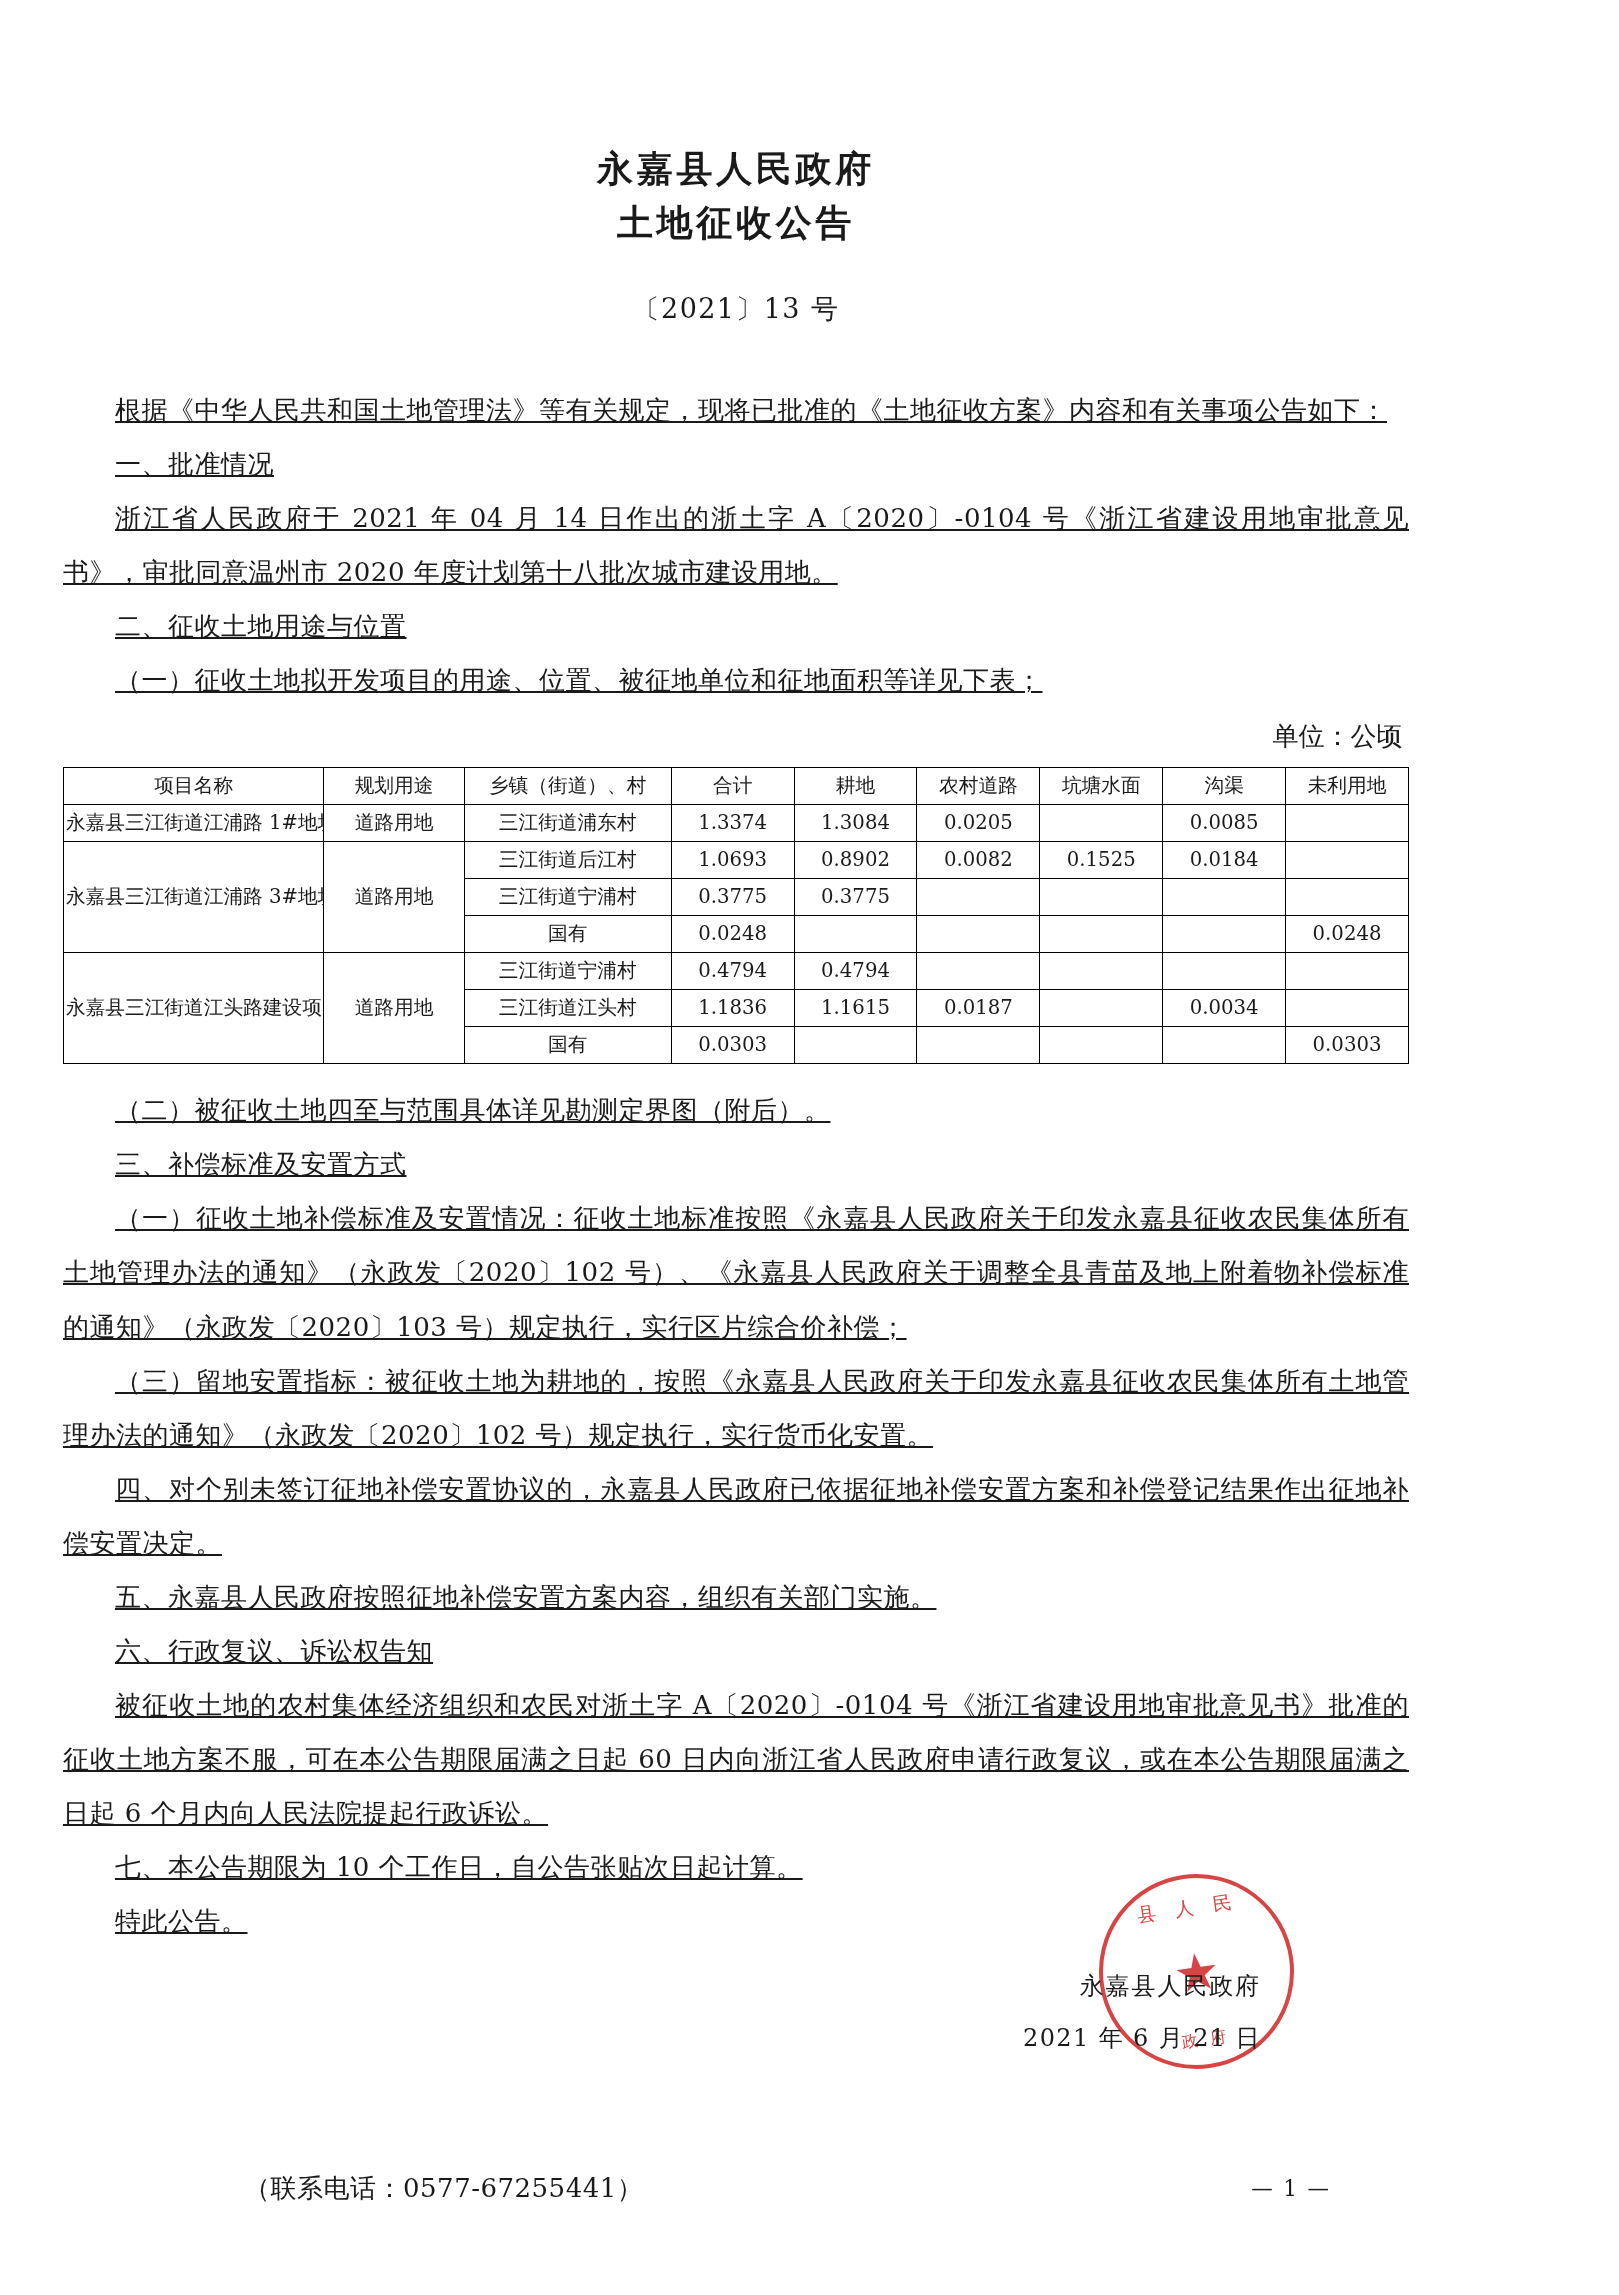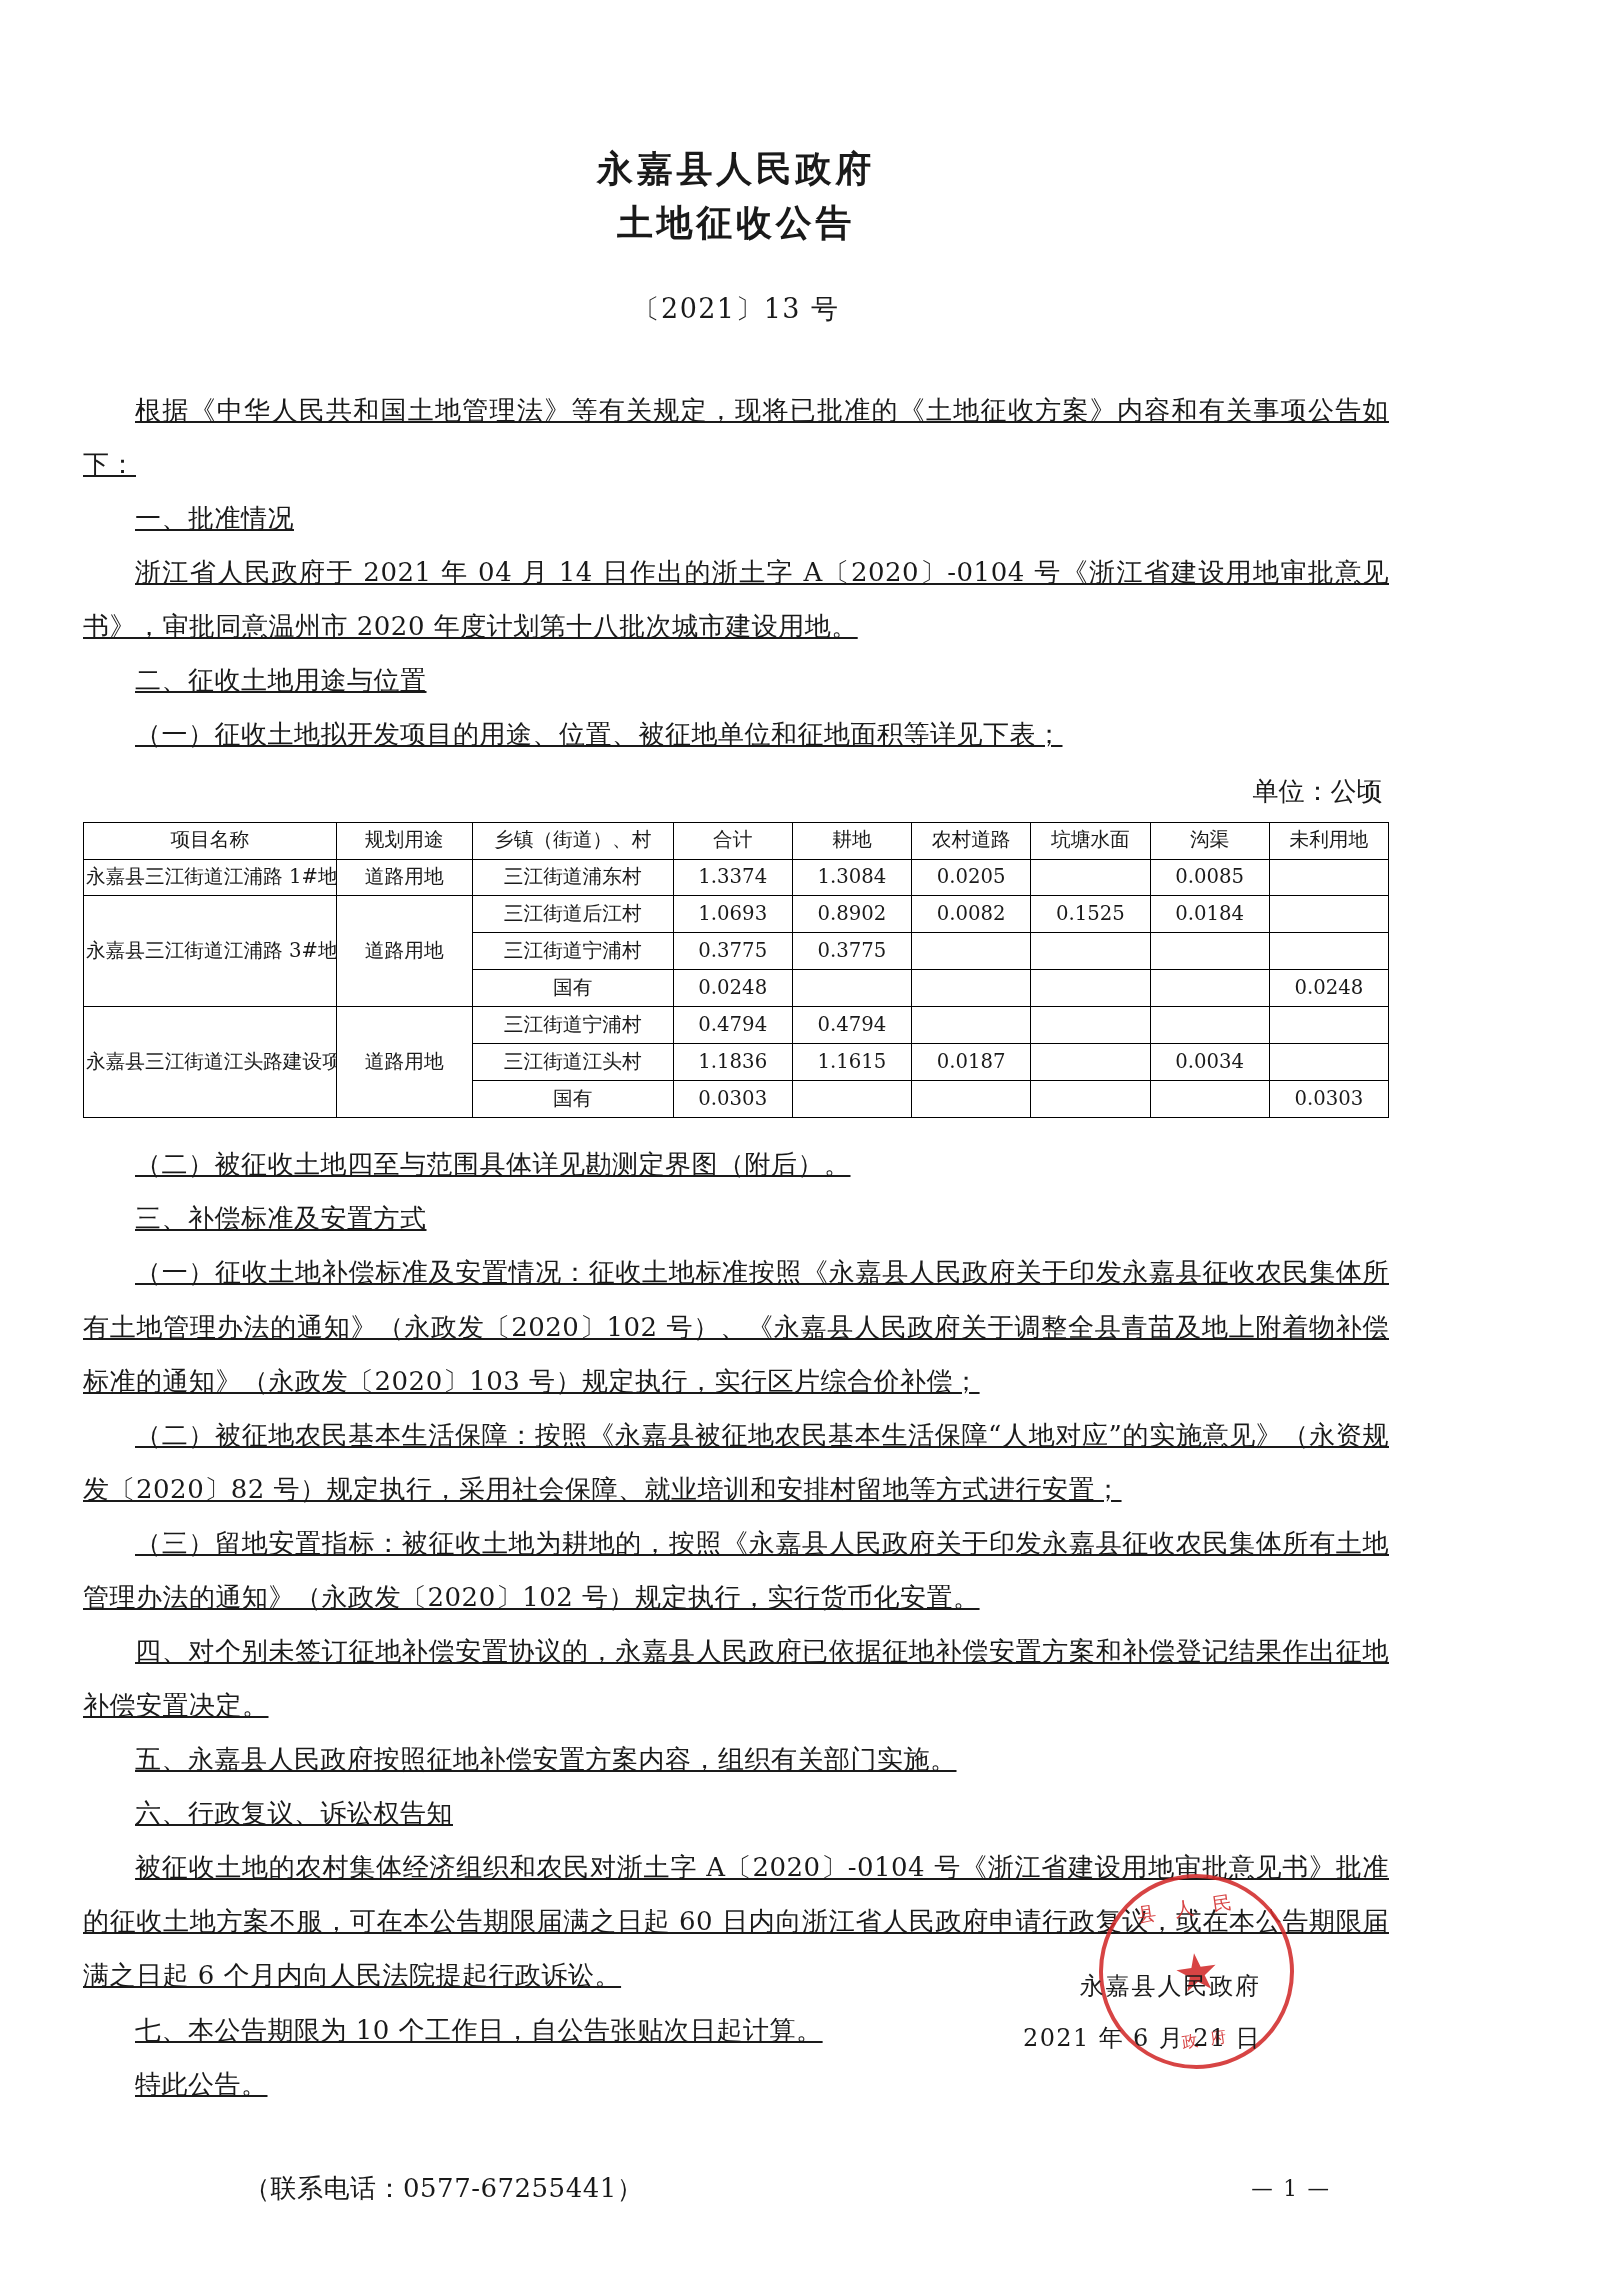--- a/index.html
+++ b/index.html
@@ -13,21 +13,21 @@
     font-family: "DejaVu Serif", "Liberation Serif", serif;
     color: #1a1a1a;
     position: relative;
     overflow: hidden;
   }
   .page {
     position: relative;
     width: 1472px;
     height: 2295px;
     box-sizing: border-box;
-    padding: 0 83px;
+    padding: 0 63px;
   }
 
   
   .title-block {
     text-align: center;
     padding-top: 141px;
   }
   .title-line {
     font-size: 36px;
     font-weight: bold;
@@ -283,21 +283,20 @@
         <td></td>
         <td>0.0303</td>
       </tr>
     </tbody>
   </table>
 
   <div class="body-text" style="margin-top:19px;">
     <p class="p">（二）被征收土地四至与范围具体详见勘测定界图（附后）。</p>
     <p class="p">三、补偿标准及安置方式</p>
     <p class="p">（一）征收土地补偿标准及安置情况：征收土地标准按照《永嘉县人民政府关于印发永嘉县征收农民集体所有土地管理办法的通知》（永政发〔2020〕102 号）、《永嘉县人民政府关于调整全县青苗及地上附着物补偿标准的通知》（永政发〔2020〕103 号）规定执行，实行区片综合价补偿；</p>
-    <p class="p">（二）被征地农民基本生活保障：按照《永嘉县被征地农民基本生活保障“人地对应”的实施意见》（永资规发〔2020〕82 号）规定执行，采用社会保障、就业培训和安排村留地等方式进行安置；</p>
     <p class="p">（三）留地安置指标：被征收土地为耕地的，按照《永嘉县人民政府关于印发永嘉县征收农民集体所有土地管理办法的通知》（永政发〔2020〕102 号）规定执行，实行货币化安置。</p>
     <p class="p">四、对个别未签订征地补偿安置协议的，永嘉县人民政府已依据征地补偿安置方案和补偿登记结果作出征地补偿安置决定。</p>
     <p class="p">五、永嘉县人民政府按照征地补偿安置方案内容，组织有关部门实施。</p>
     <p class="p">六、行政复议、诉讼权告知</p>
     <p class="p">被征收土地的农村集体经济组织和农民对浙土字 A〔2020〕-0104 号《浙江省建设用地审批意见书》批准的征收土地方案不服，可在本公告期限届满之日起 60 日内向浙江省人民政府申请行政复议，或在本公告期限届满之日起 6 个月内向人民法院提起行政诉讼。</p>
     <p class="p">七、本公告期限为 10 个工作日，自公告张贴次日起计算。</p>
     <p class="p">特此公告。</p>
   </div>
 
   <div class="seal-area">

